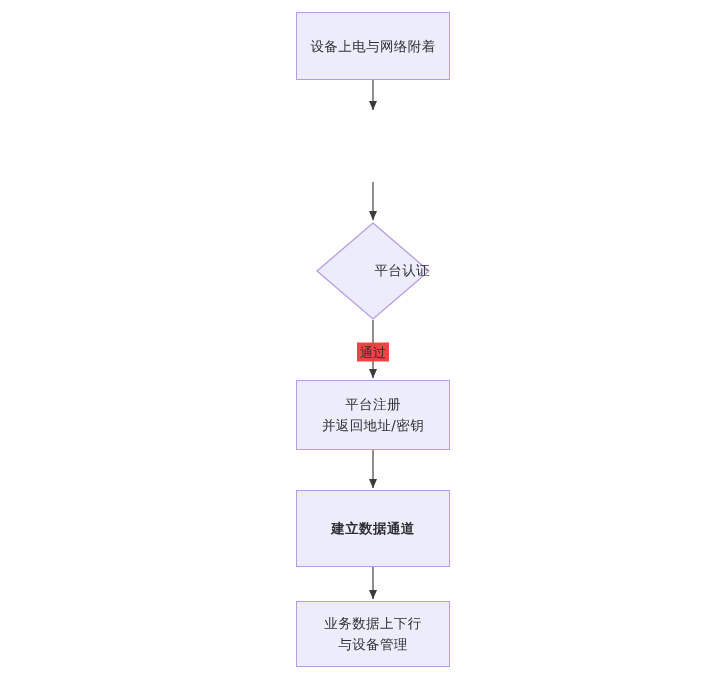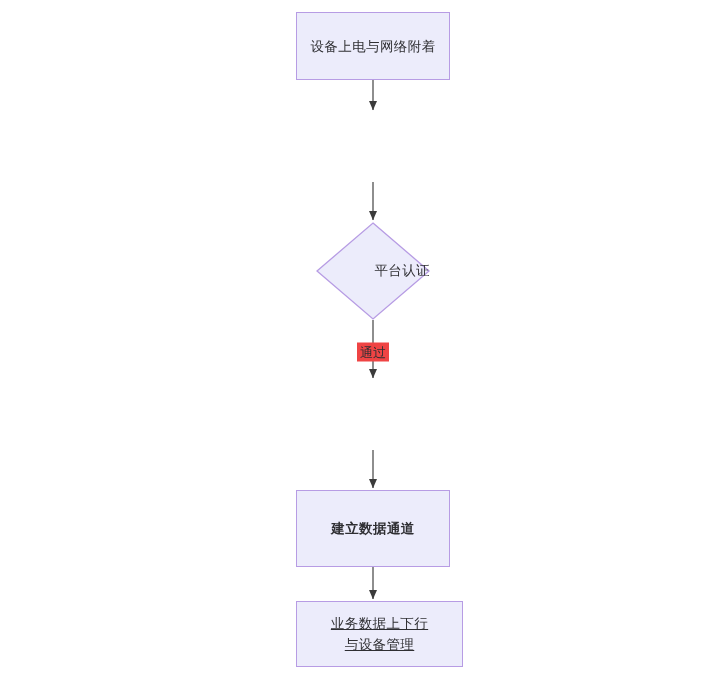--- a/index.html
+++ b/index.html
@@ -125,23 +125,27 @@
 
   <div class="decision-node" style="left:316px; top:222px; width:114px; height:98px;">
     <svg class="decision-shape" viewBox="0 0 114 98" preserveAspectRatio="none" xmlns="http://www.w3.org/2000/svg">
       <polygon points="57,1 113,49 57,97 1,49" fill="#ececfb" stroke="#b79ce4" stroke-width="1.3"></polygon>
     </svg>
     <span class="decision-label">平台认证</span>
   </div>
 
   <div class="edge-label" style="left:373px; top:352px;">通过</div>
 
+  <div class="node process-node" style="left:296px; top:380px; width:154px; height:70px;">
+    <span class="node-line">平台注册</span>
+    <span class="node-line">并返回地址/密钥</span>
+  </div>
 
   <div class="node process-node" style="left:296px; top:490px; width:154px; height:77px;font-weight:bold;">
     <span class="node-line">建立数据通道</span>
   </div>
 
-  <div class="node process-node" style="left:296px; top:601px; width:167px; height:66px;text-decoration:underline;">
+  <div class="node process-node" style="left:296px; top:601px; width:154px; height:66px;">
     <span class="node-line">业务数据上下行</span>
     <span class="node-line">与设备管理</span>
   </div>
 
 </div>
 
 </body></html>

